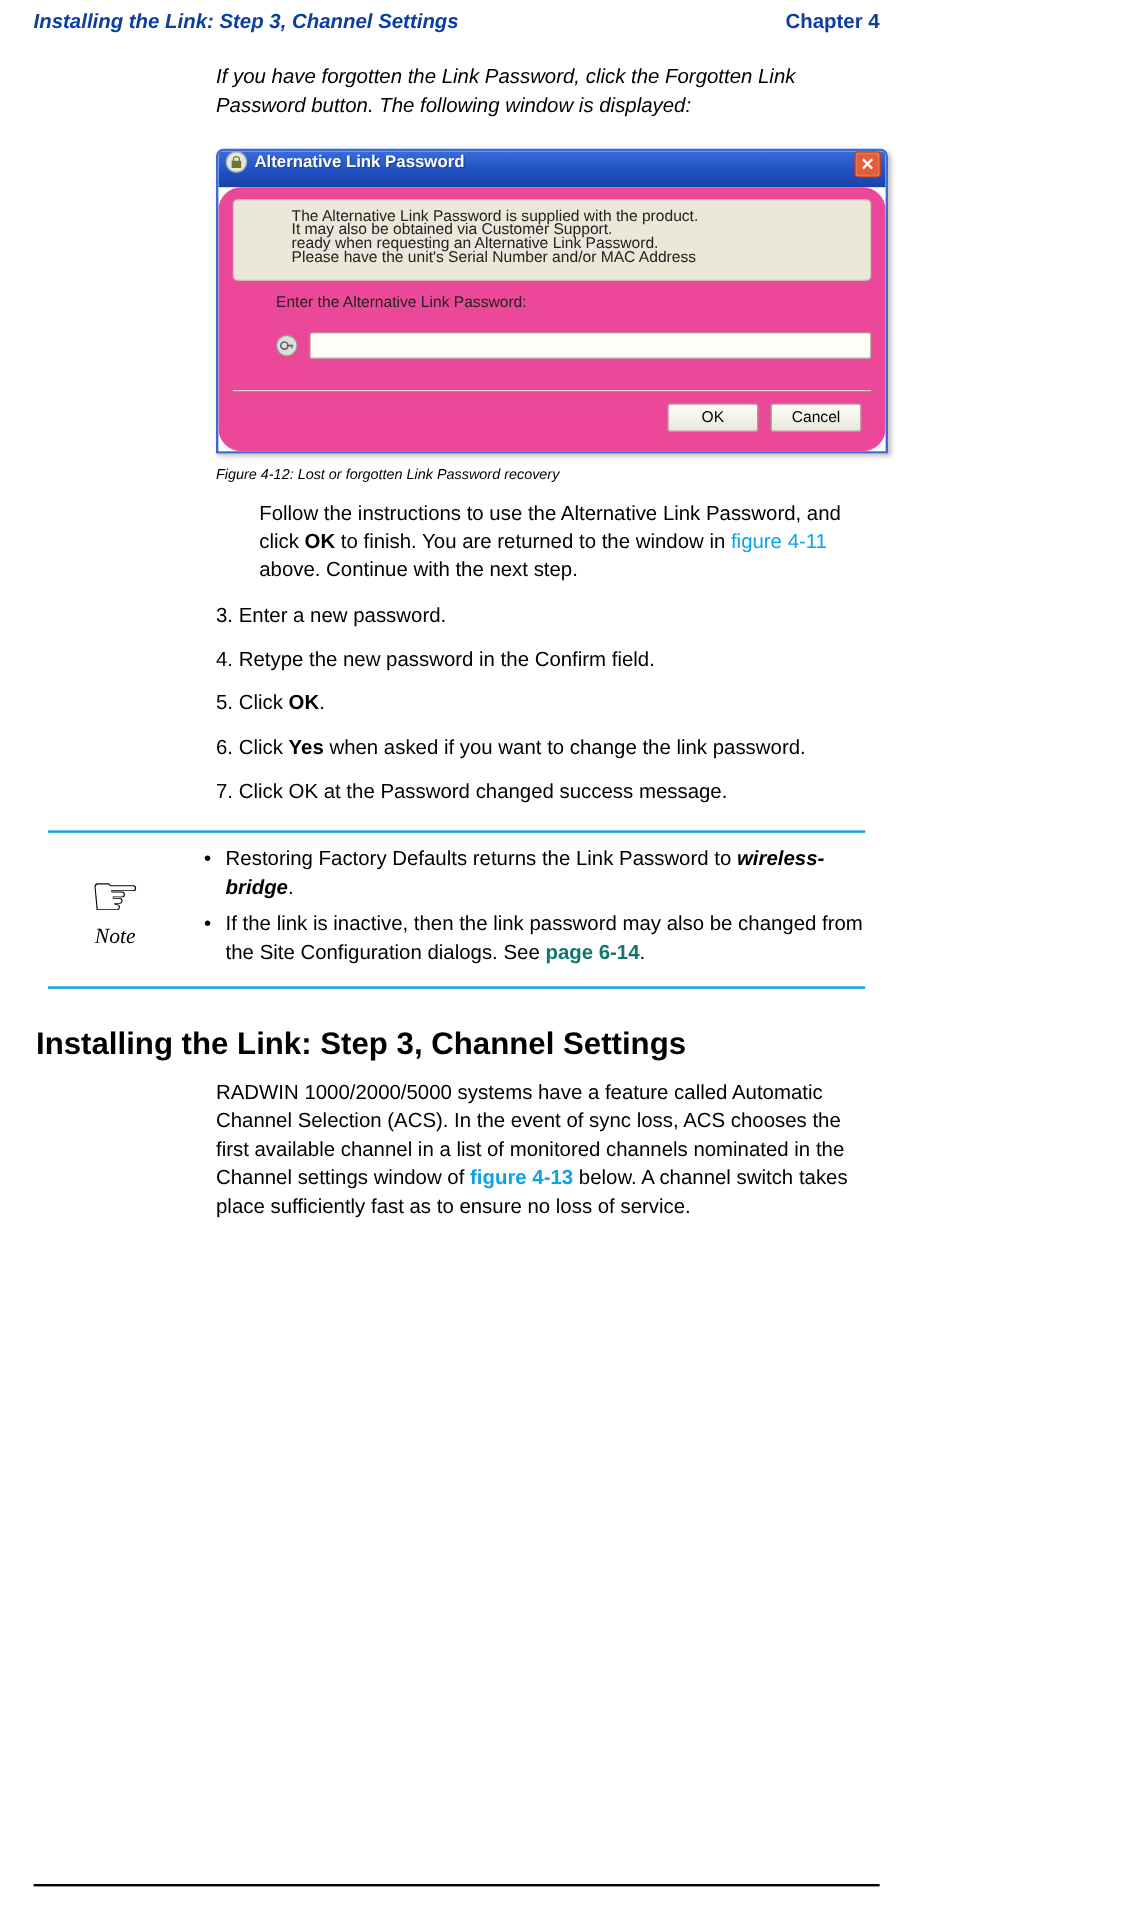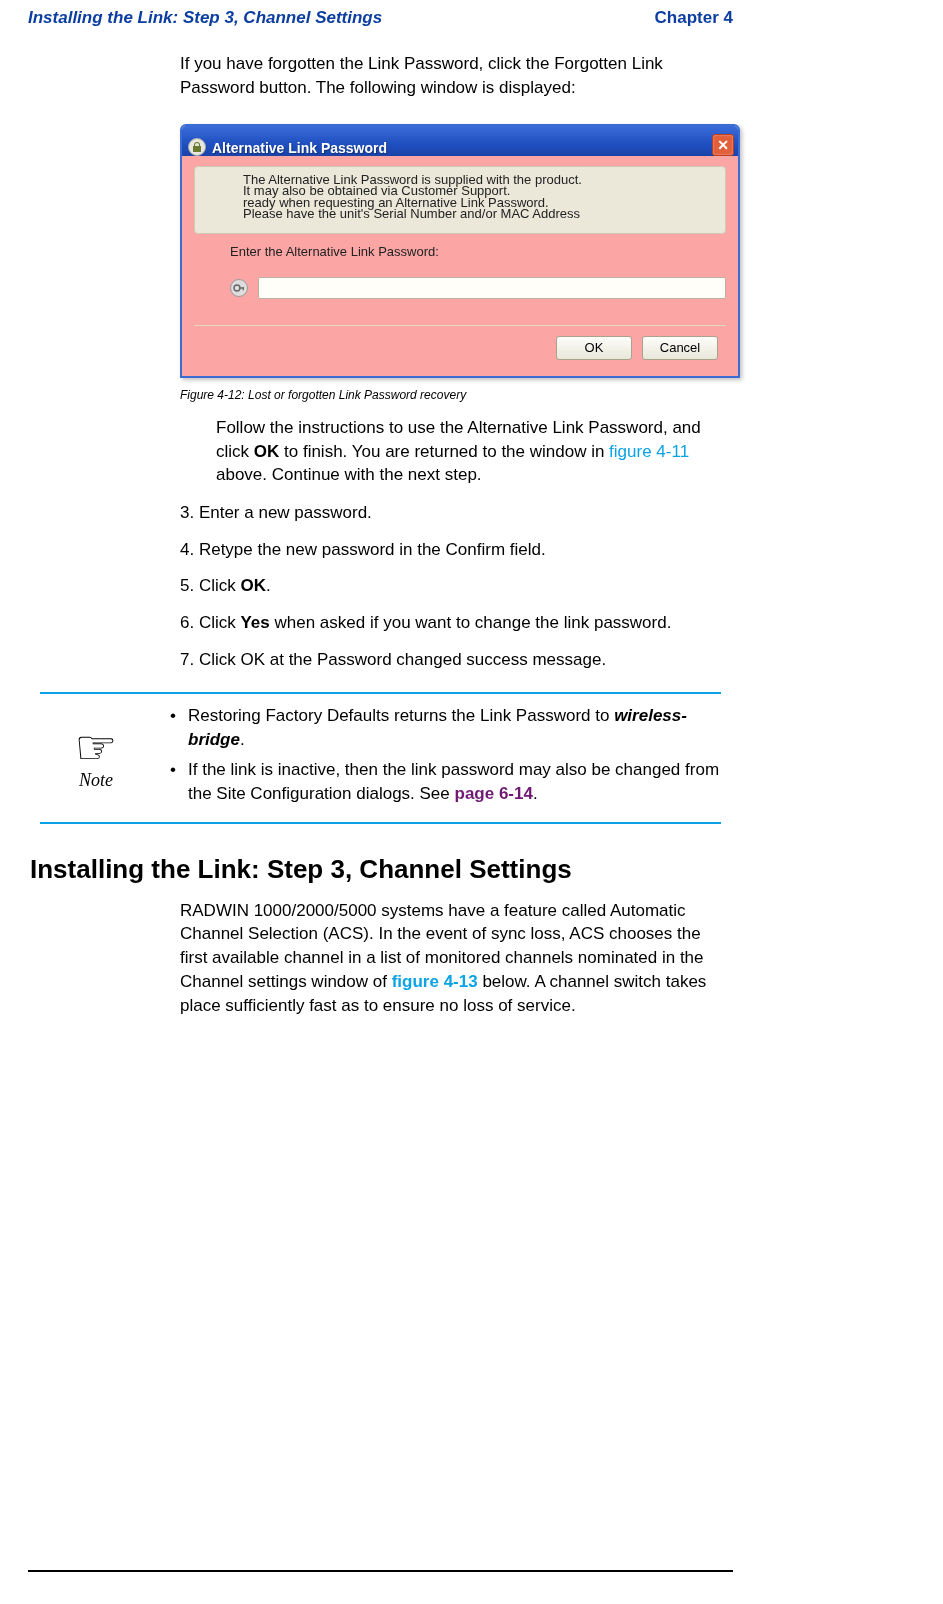--- a/index.html
+++ b/index.html
@@ -3,49 +3,49 @@
 <meta charset="utf-8">
 <style>
   * { box-sizing: border-box; margin: 0; padding: 0; }
   html, body { width: 943px; background: #fff; font-family: Verdana, Geneva, sans-serif; }
   body { padding: 0; }
   .page { width: 761px; min-height: 1604px; position: relative; padding: 0; }
   .header-row { display: flex; justify-content: space-between; padding: 8px 28px 0 28px; }
   .header-left { color: #0b3ea0; font-weight: bold; font-style: italic; font-size: 17px; }
   .header-right { color: #0b3ea0; font-weight: bold; font-size: 17px; }
   .content { padding: 24px 40px 0 180px; }
-  .intro { font-size: 17px; line-height: 1.4; margin-bottom: 24px; }
+  .intro { font-size: 17px; line-height: 1.4; margin-bottom: 24px; font-style: italic; }
   .fig-wrap { margin-bottom: 10px; }
   .win { width: 560px; border: 2px solid #3b6bd4; border-radius: 6px 6px 0 0; box-shadow: 2px 2px 4px rgba(0,0,0,0.25); overflow: hidden; }
-  .titlebar { height: 30px; background: linear-gradient(#3a6cd8,#1f4fc0 60%,#1a43a8); display: flex; align-items: flex-end; padding: 0 4px 0 6px; color: #fff; font-size: 14px; font-family: Tahoma, sans-serif; }
+  .titlebar { height: 30px; background: linear-gradient(#3a6cd8,#1f4fc0 60%,#1a43a8); display: flex; align-items: flex-start; padding: 0 4px 0 6px; color: #fff; font-size: 14px; font-family: Tahoma, sans-serif; }
   .titlebar-icon { width: 18px; height: 18px; border-radius: 50%; background: #e8e8e0; margin-right: 6px; display: flex; align-items: center; justify-content: center; font-size: 12px; color: #5b6b30; border:1px solid #aaa; }
   .titlebar-text { flex: 1; font-weight: bold; text-shadow: 1px 1px 1px rgba(0,0,0,0.3); }
   .titlebar-close { width: 22px; height: 22px; background: #e15f3a; border-radius: 3px; display:flex; align-items:center; justify-content:center; color:#fff; font-weight:bold; border:1px solid #bb3d1d; box-shadow: inset 0 0 2px rgba(255,255,255,0.6); font-size:14px;}
-  .win-body { background: #fca5a5; padding: 10px 12px 10px 12px; font-family: Tahoma, sans-serif; font-size: 13px; color:#222;}
+  .win-body { background: #ec4899; padding: 10px 12px 10px 12px; font-family: Tahoma, sans-serif; font-size: 13px; color:#222;border-radius:19px;}
   .info-group { background:#ebe8da; border:1px solid #cfcab4; border-radius:4px; padding:10px 48px 10px 48px; margin-bottom:10px;}
   .info-lines p { margin-top:-6px; line-height:1.35;}
   .entry-row { display:flex; align-items:center; margin:18px 0 26px 0; padding-left:36px;}
   .key-icon { width:18px; height:18px; border-radius:50%; background:#ddd; border:1px solid #999; display:flex; align-items:center; justify-content:center; font-size:11px; margin-right:10px;}
   .entry-input { flex:1; height:22px; background:#fffef9; border:1px solid #b8b39c; border-radius:2px;}
   .btn-row { display:flex; justify-content:flex-end; gap:10px; padding:10px 8px 6px 8px; border-top:1px solid #ded9c3;}
   .win-btn { min-width:76px; height:24px; background:linear-gradient(#fdfdfb,#e9e7d8); border:1px solid #a7a38c; border-radius:3px; font-size:13px; font-family:Tahoma,sans-serif;}
   .fig-caption { font-style: italic; font-size:12px; margin-top:8px;}
   .indent-para { font-size:17px; line-height:1.4; margin:14px 0 14px 36px;}
   .indent-para .link { color:#0aa3e6; font-weight:normal; text-decoration:none;}
   ol.steps { list-style:none; margin:8px 0 20px 0; padding:0;}
   ol.steps li { font-size:17px; line-height:1.45; margin-bottom:12px;}
   .note-row { display:flex; border-top:2px solid #0aa3e6; border-bottom:2px solid #0aa3e6; padding:10px 0 10px 0; margin:4px 0 30px -140px;}
   .note-left { width:112px; display:flex; flex-direction:column; align-items:center; justify-content:center;}
   .note-hand { font-size:48px; line-height:1; transform: scaleX(1);}
   .note-label { font-family:'Times New Roman',serif; font-style:italic; font-weight:normal; font-size:18px; margin-top:-2px;}
   .note-bullets { flex:1; font-size:17px; line-height:1.4;}
   .note-bullets ul { list-style:none; padding-left:18px;}
   .note-bullets li { position:relative; margin-bottom:6px; padding-left:18px;}
   .note-bullets li::before { content:"•"; position:absolute; left:0; top:0;}
-  .note-bullets .link { color:#701a75; font-weight:bold;}
+  .note-bullets .link { color:#0f766e; font-weight:bold;}
   .link-blue { color:#0aa3e6; font-weight:bold;}
   .sec-heading { font-family:Arial,Helvetica,sans-serif; font-weight:bold; font-size:26px; margin:6px 0 14px -150px;}
   .sec-para { font-size:17px; line-height:1.4;}
   .footer { position:absolute; bottom:28px; left:0; right:0; padding:0 28px;}
   .footer-rule { border:none; border-top:2px solid #000; margin-bottom:4px;}
   .footer-row { display:flex; justify-content:space-between; font-size:17px; font-style:italic;}
   .bold { font-weight:bold;}
   .ital-bold { font-style:italic; font-weight:bold;}
 </style>
 </head>

